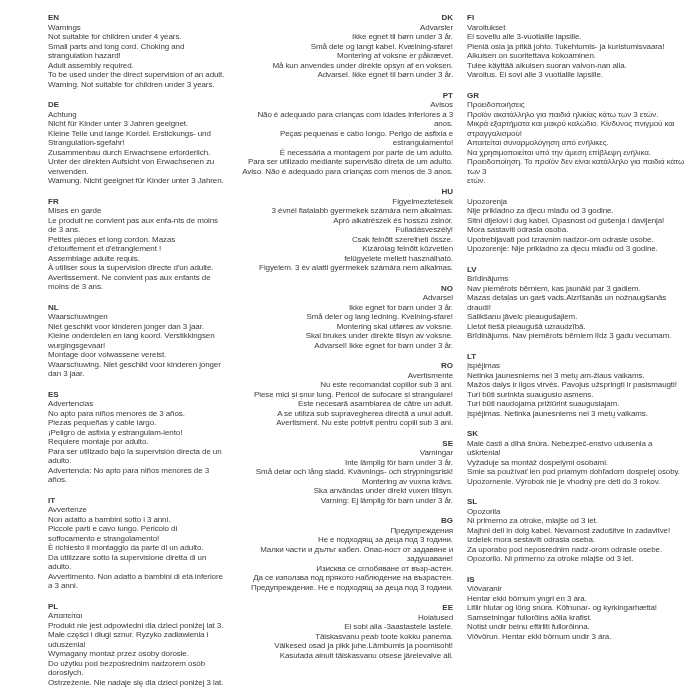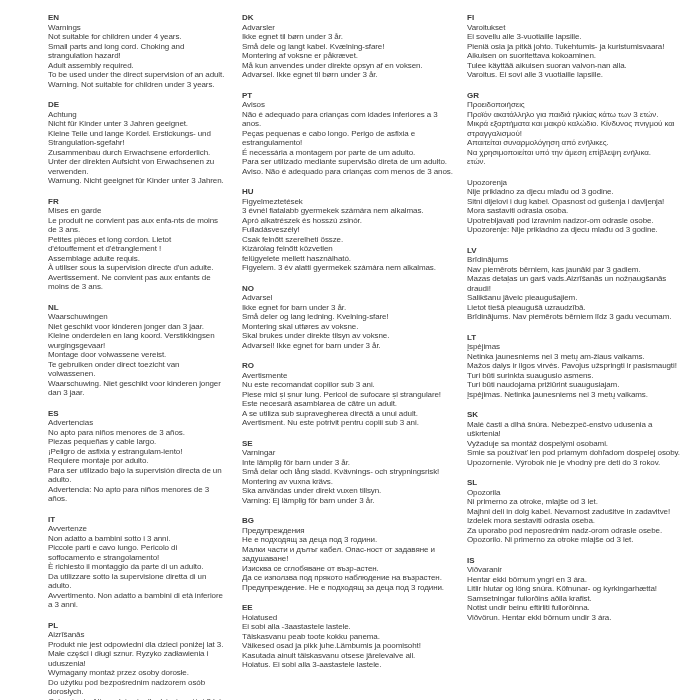--- a/index.html
+++ b/index.html
@@ -18,21 +18,21 @@
     font-size: 8px;
     line-height: 9.5px;
     color: #3c3c3c;
     overflow: hidden;
   }
   .col {
     box-sizing: border-box;
     padding-right: 14px;
   }
   .col-0 { width: 194px; }
-  .col-1 { width: 225px; }
+  .col-1 { width: 225px; text-align: right; }
   .col-2 { width: 233px; }
   .lang-section {
     margin-bottom: 11px;
   }
   .lang-code {
     font-weight: bold;
     color: #383838;
   }
   .warn-line {
     letter-spacing: -0.1px;
@@ -58,33 +58,32 @@
         <div class="warn-line">Nicht für Kinder unter 3 Jahren geeignet.</div>
         <div class="warn-line">Kleine Teile und lange Kordel. Erstickungs- und Strangulation-sgefahr!</div>
         <div class="warn-line">Zusammenbau durch Erwachsene erforderlich.</div>
         <div class="warn-line">Unter der direkten Aufsicht von Erwachsenen zu verwenden.</div>
         <div class="warn-line">Warnung. Nicht geeignet für Kinder unter 3 Jahren.</div>
       </div>
       <div class="lang-section">
         <div class="lang-code">FR</div>
         <div class="warn-line warn-title">Mises en garde</div>
         <div class="warn-line">Le produit ne convient pas aux enfa-nts de moins de 3 ans.</div>
-        <div class="warn-line">Petites pièces et long cordon. Lietot</div>
+        <div class="warn-line">Petites pièces et long cordon. Mazas</div>
         <div class="warn-line">d'étouffement et d'étranglement !</div>
         <div class="warn-line">Assemblage adulte requis.</div>
         <div class="warn-line">À utiliser sous la supervision directe d'un adulte.</div>
         <div class="warn-line">Avertissement. Ne convient pas aux enfants de moins de 3 ans.</div>
       </div>
       <div class="lang-section">
         <div class="lang-code">NL</div>
         <div class="warn-line warn-title">Waarschuwingen</div>
         <div class="warn-line">Niet geschikt voor kinderen jonger dan 3 jaar.</div>
         <div class="warn-line">Kleine onderdelen en lang koord. Verstikkingsen wurgingsgevaar!</div>
         <div class="warn-line">Montage door volwassene vereist.</div>
-        <div class="warn-line">Te gebruiken onder direct toezicht van volwassenen.</div>
         <div class="warn-line">Waarschuwing. Niet geschikt voor kinderen jonger dan 3 jaar.</div>
       </div>
       <div class="lang-section">
         <div class="lang-code">ES</div>
         <div class="warn-line warn-title">Advertencias</div>
         <div class="warn-line">No apto para niños menores de 3 años.</div>
         <div class="warn-line">Piezas pequeñas y cable largo.</div>
         <div class="warn-line">¡Peligro de asfixia y estrangulam-iento!</div>
         <div class="warn-line">Requiere montaje por adulto.</div>
         <div class="warn-line">Para ser utilizado bajo la supervisión directa de un adulto.</div>
@@ -95,21 +94,21 @@
         <div class="warn-line warn-title">Avvertenze</div>
         <div class="warn-line">Non adatto a bambini sotto i 3 anni.</div>
         <div class="warn-line">Piccole parti e cavo lungo. Pericolo di</div>
         <div class="warn-line">soffocamento e strangolamento!</div>
         <div class="warn-line">È richiesto il montaggio da parte di un adulto.</div>
         <div class="warn-line">Da utilizzare sotto la supervisione diretta di un adulto.</div>
         <div class="warn-line">Avvertimento. Non adatto a bambini di età inferiore a 3 anni.</div>
       </div>
       <div class="lang-section">
         <div class="lang-code">PL</div>
-        <div class="warn-line warn-title">Aizrīšanās</div>
+        <div class="warn-line warn-title">Απαιτείται</div>
         <div class="warn-line">Produkt nie jest odpowiedni dla dzieci poniżej lat 3.</div>
         <div class="warn-line">Małe części i długi sznur. Ryzyko zadławienia i uduszenia!</div>
         <div class="warn-line">Wymagany montaż przez osoby dorosłe.</div>
         <div class="warn-line">Do użytku pod bezpośrednim nadzorem osób dorosłych.</div>
         <div class="warn-line">Ostrzeżenie. Nie nadaje się dla dzieci poniżej 3 lat.</div>
       </div>
     </div>
   <div class="col col-1">
       <div class="lang-section">
         <div class="lang-code">DK</div>
@@ -176,41 +175,41 @@
         <div class="warn-line">Да се използва под прякото наблюдение на възрастен.</div>
         <div class="warn-line">Предупреждение. Не е подходящ за деца под 3 години.</div>
       </div>
       <div class="lang-section">
         <div class="lang-code">EE</div>
         <div class="warn-line warn-title">Hoiatused</div>
         <div class="warn-line">Ei sobi alla -3aastastele lastele.</div>
         <div class="warn-line">Täiskasvanu peab toote kokku panema.</div>
         <div class="warn-line">Väikesed osad ja pikk juhe.Lämbumis ja poomisoht!</div>
         <div class="warn-line">Kasutada ainult täiskasvanu otsese järelevalve all.</div>
-        <div class="warn-line">Hoiatus. Ei sobi alla 3-aastastele lastele.</div>
       </div>
     </div>
   <div class="col col-2">
       <div class="lang-section">
         <div class="lang-code">FI</div>
         <div class="warn-line warn-title">Varoitukset</div>
         <div class="warn-line">Ei sovellu alle 3-vuotiaille lapsille.</div>
         <div class="warn-line">Pieniä osia ja pitkä johto. Tukehtumis- ja kuristumisvaara!</div>
         <div class="warn-line">Aikuisen on suoritettava kokoaminen.</div>
         <div class="warn-line">Tulee käyttää aikuisen suoran valvon-nan alla.</div>
         <div class="warn-line">Varoitus. Ei sovi alle 3 vuotiaille lapsille.</div>
       </div>
       <div class="lang-section">
         <div class="lang-code">GR</div>
         <div class="warn-line warn-title">Προειδοποιήσεις</div>
         <div class="warn-line">Προϊόν ακατάλληλο για παιδιά ηλικίας κάτω των 3 ετών.</div>
         <div class="warn-line">Μικρά εξαρτήματα και μακρύ καλώδιο. Κίνδυνος πνιγμού και</div>
         <div class="warn-line">στραγγαλισμού!</div>
         <div class="warn-line">Απαιτείται συναρμολόγηση από ενήλικες.</div>
         <div class="warn-line">Να χρησιμοποιείται υπό την άμεση επίβλεψη ενήλικα.</div>
+        <div class="warn-line">Προειδοποίηση. Το προϊόν δεν είναι κατάλληλο για παιδιά κάτω των 3</div>
         <div class="warn-line">ετών.</div>
       </div>
       <div class="lang-section">
         <div class="warn-line warn-title">Upozorenja</div>
         <div class="warn-line">Nije prikladno za djecu mlađu od 3 godine.</div>
         <div class="warn-line">Sitni dijelovi i dug kabel. Opasnost od gušenja i davljenja!</div>
         <div class="warn-line">Mora sastaviti odrasla osoba.</div>
         <div class="warn-line">Upotrebljavati pod izravnim nadzor-om odrasle osobe.</div>
         <div class="warn-line">Upozorenje: Nije prikladno za djecu mlađu od 3 godine.</div>
       </div>

